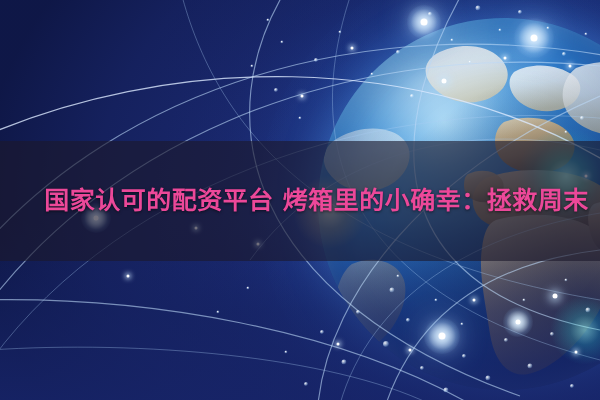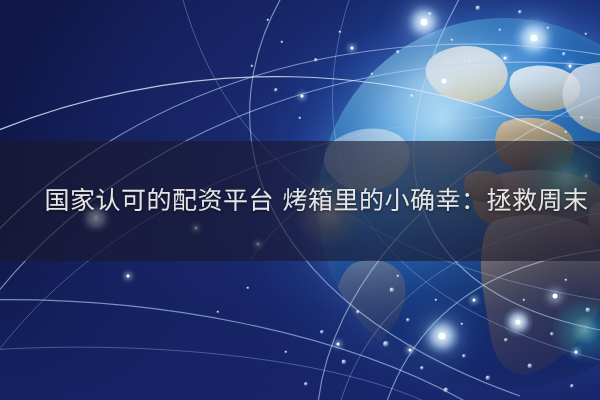--- a/index.html
+++ b/index.html
@@ -132,23 +132,23 @@
     position: absolute;
     left: 0; top: 141px;
     width: 600px; height: 120px;
     background: rgba(28,24,44,0.62);
     display: flex;
     flex-direction: column;
     align-items: center;
     justify-content: center;
   }
   .title-line {
-    color: #e5e5e5;
+    color: #ec4899;
     font-size: 25px;
-    font-weight: normal;
+    font-weight: bold;
     line-height: 40px;
     letter-spacing: 0.5px;
     white-space: nowrap;
     text-shadow: 0 1px 3px rgba(0,0,0,0.55);
     margin-left: 33px;
   }
 </style>
 </head>
 <body>
 

